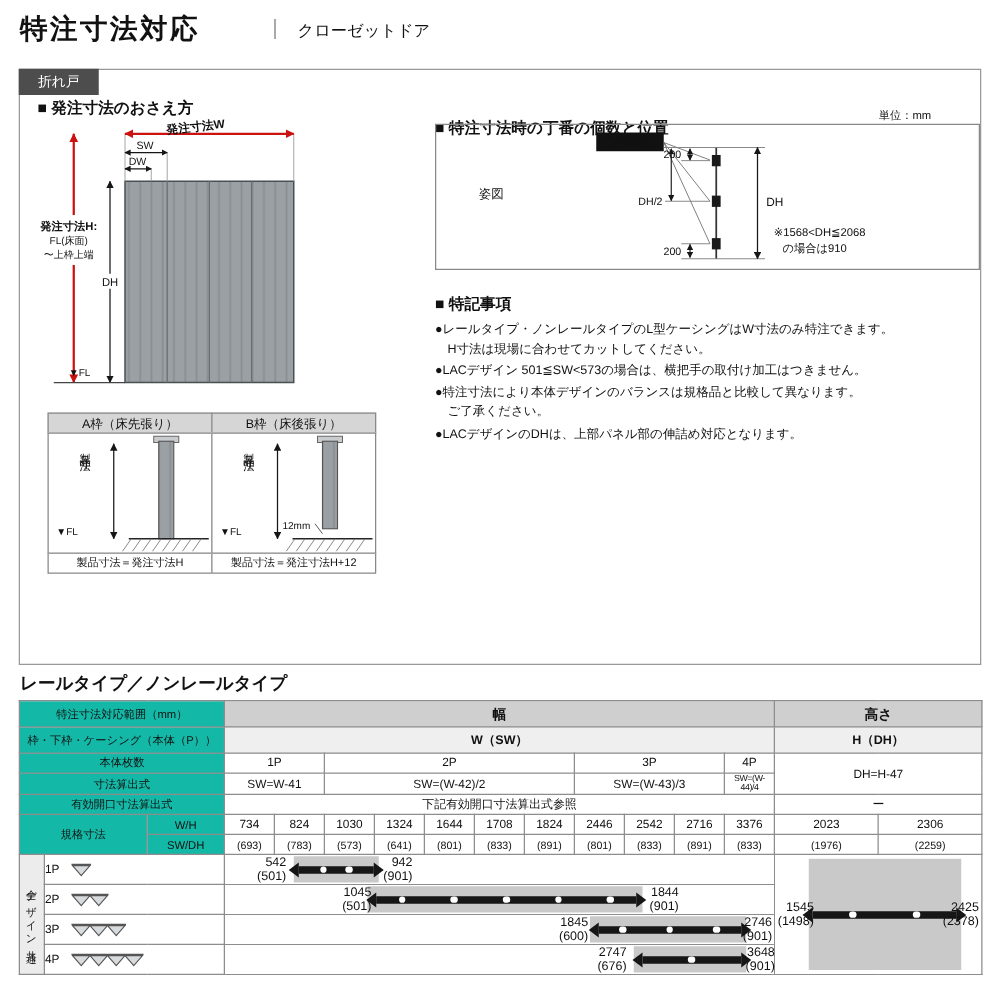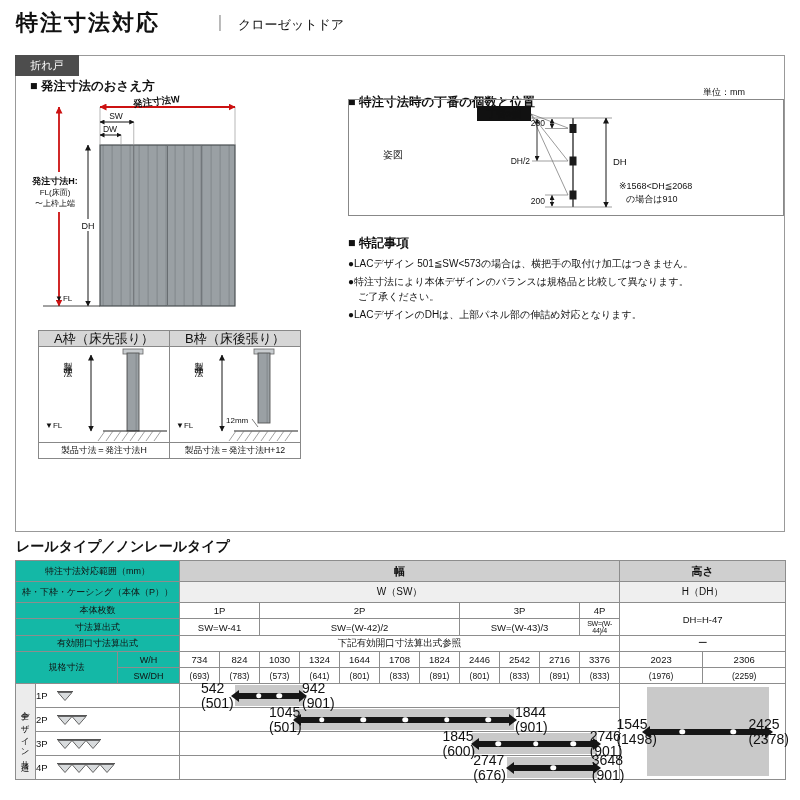--- a/index.html
+++ b/index.html
@@ -15,54 +15,54 @@
        font-size:11px;display:flex;align-items:center;justify-content:center}
   .shead{position:absolute;font-size:12.5px;font-weight:bold}
   #unit{position:absolute;left:703px;top:86px;font-size:9px}
   #hingebox{position:absolute;left:348px;top:99px;width:436px;height:117px;border:1px solid #888}
   #ordersvg{position:absolute;left:15px;top:92px}
   #frames{position:absolute;left:38px;top:330px;width:266px}
   .frow{display:flex}
   .fcell{width:132px;border:1px solid #888;background:#fff}
   .fcell+.fcell{margin-left:-1px}
   .frow+.frow .fcell{margin-top:-1px}
-  .ftitle{height:17px;background:#d6d6d6;font-size:13px;display:flex;align-items:center;justify-content:center}
+  .ftitle{height:17px;background:#d6d6d6;font-size:10px;display:flex;align-items:center;justify-content:center}
   .fbody{height:97px;position:relative}
   .fform{height:17px;font-size:8.8px;display:flex;align-items:center;justify-content:center}
   .vtext{position:absolute;left:22px;top:8px;writing-mode:vertical-rl;font-size:9px;letter-spacing:2px}
   #notes{position:absolute;left:348px;top:256px;width:434px;font-size:10px;line-height:1.55}
   .note{white-space:pre-line;margin-bottom:2px}
   #s2title{position:absolute;left:16px;top:538px;font-size:14px;font-weight:bold}
   table.spec{position:absolute;left:15px;top:560px;width:770px;border-collapse:collapse;table-layout:fixed;border:1.5px solid #555}
   .spec td{border:1px solid #8d8d8d;text-align:center;font-size:9.5px;padding:1px 0;height:16px;vertical-align:middle}
   .spec .r1 td,.spec .r2 td{height:21px}
   .spec td.lbl{background:#14b8a6;font-size:9px}
   .spec td.hd{background:#cfcfcf;font-size:11px;font-weight:bold}
-  .spec td.hd2{background:#efefef;font-size:10px;font-weight:normal}
+  .spec td.hd2{background:#efefef;font-size:10px;font-weight:bold}
   .spec td.tiny{font-size:7px;letter-spacing:-0.3px}
   .spec td.pv{font-size:8.5px}
   .spec tr.crow td{height:24px;padding:0}
   td.vlbl{background:#ececec}
   td.vlbl div{writing-mode:vertical-rl;margin:0 auto;font-size:8.5px;letter-spacing:2px}
   td.plbl{text-align:left;padding-left:8px;background:#fff}
   td.plbl span{font-size:9.5px;vertical-align:middle}
   .picon{vertical-align:middle;margin-left:7px}
   .picon path{fill:#d8dbdd;stroke:#555;stroke-width:0.9}
   .picon line{stroke:#555;stroke-width:1}
   td.chart,td.hchart{position:relative;padding:0;background:#fff;overflow:visible}
   .band{position:absolute;top:1px;bottom:1px;background:#c9c9c9;z-index:1}
   .hchart .band{top:3px;bottom:3px}
   .bar{position:absolute;top:50%;height:6px;transform:translateY(-50%);background:#161616;z-index:2}
   .bar::before{content:"";position:absolute;right:100%;top:50%;transform:translateY(-50%);
      border:solid transparent;border-right-color:#161616;border-width:6px 8px 6px 0}
   .bar::after{content:"";position:absolute;left:100%;top:50%;transform:translateY(-50%);
      border:solid transparent;border-left-color:#161616;border-width:6px 0 6px 8px}
   .dot{position:absolute;top:50%;width:5.5px;height:5.5px;background:#fff;border-radius:50%;transform:translate(-50%,-50%)}
-  .rlab{position:absolute;top:50%;transform:translate(-50%,-50%);font-size:14px;line-height:1.1;
-     text-align:left;white-space:nowrap;z-index:3}
+  .rlab{position:absolute;top:50%;transform:translate(-50%,-50%);font-size:10px;line-height:1.1;
+     text-align:right;white-space:nowrap;z-index:3}
   .rlab span{display:block}
 </style>
 </head>
 <body>
 
 <div id="title">特注寸法対応</div>
 <span id="sep">｜</span>
 <div id="subtitle">クローゼットドア</div>
 
 <div id="panel"></div>
@@ -208,20 +208,22 @@
     <text x="196" y="104" font-size="8.5" text-anchor="end">200</text>
     <line x1="257" y1="18" x2="257" y2="107" stroke="#161616" stroke-width="1" marker-start="url(#mB)" marker-end="url(#mB)"></line>
     <text x="264" y="65" font-size="9.5">DH</text>
     <text x="270" y="89" font-size="9">※1568&lt;DH≦2068</text>
     <text x="277" y="101.5" font-size="9">の場合は910</text>
   </svg>
 </div>
 
 <div class="shead" style="left:348px;top:235px">■ 特記事項</div>
 <div id="notes">
+  <div class="note">●レールタイプ・ノンレールタイプのL型ケーシングはW寸法のみ特注できます。
+　H寸法は現場に合わせてカットしてください。</div>
   <div class="note">●LACデザイン 501≦SW&lt;573の場合は、横把手の取付け加工はつきません。</div>
   <div class="note">●特注寸法により本体デザインのバランスは規格品と比較して異なります。
 　ご了承ください。</div>
   <div class="note">●LACデザインのDHは、上部パネル部の伸詰め対応となります。</div>
 </div>
 
 <div id="s2title">レールタイプ／ノンレールタイプ</div>
 
 <table class="spec">
   <colgroup>

